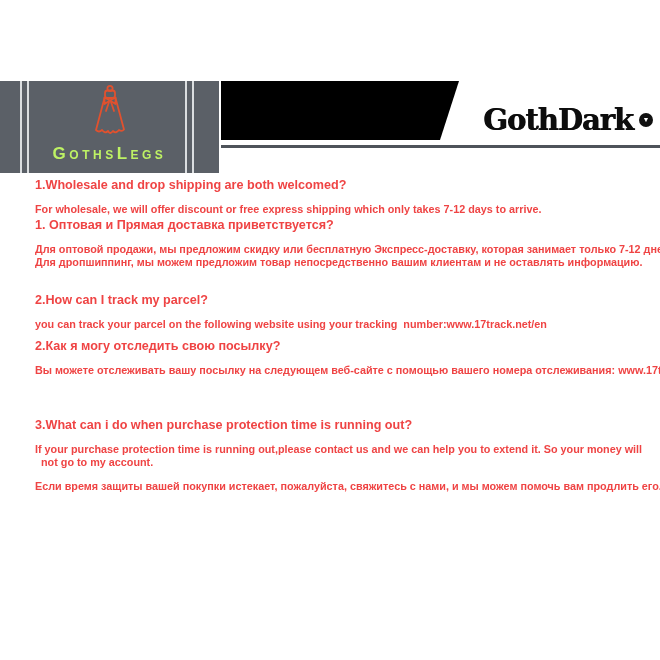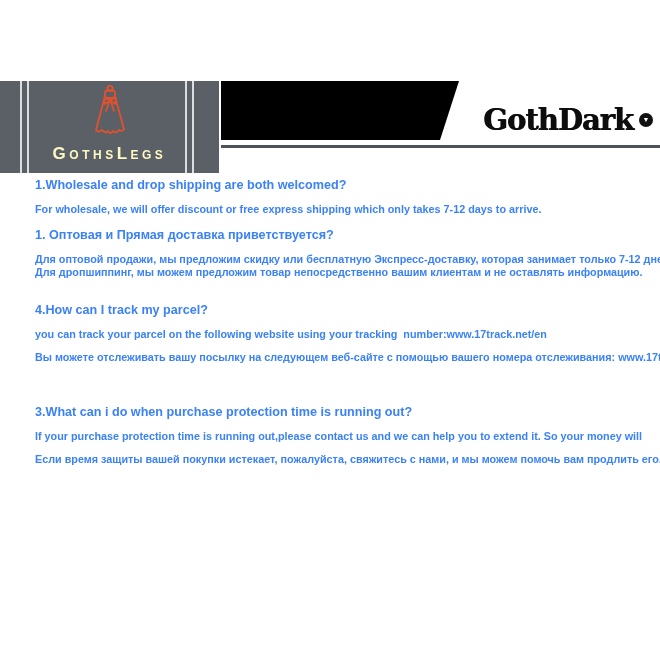--- a/index.html
+++ b/index.html
@@ -22,21 +22,21 @@
   }
   .stripe.left{left:20px;}
   .stripe.right{left:185px;}
   .dress-wrap{
     position:absolute;left:0;right:0;top:3px;height:56px;
     display:flex;justify-content:center;
   }
   .brand-name{
     position:absolute;left:0;right:0;bottom:9px;
     text-align:center;
-    color:#fef9c3;
+    color:#bef264;
     font-variant:small-caps;
     font-weight:600;
     font-size:17px;
     letter-spacing:3.5px;
   }
   .banner{
     position:absolute;left:221px;top:81px;width:238px;height:59px;
     background:#000000;
     clip-path:polygon(0 0,100% 0,calc(100% - 19px) 100%,0 100%);
   }
@@ -59,33 +59,33 @@
   }
   .dot-icon{
     display:inline-block;width:14px;height:14px;border-radius:50%;
     background:#111;color:#fff;
     font-size:7px;line-height:14px;text-align:center;
     flex:0 0 auto;
   }
   
   .content{
     position:absolute;left:35px;top:177px;right:16px;
-    color:#3b82f6;
+    color:#ef4444;
   }
   .q{
     margin:0;
     font-size:12.6px;font-weight:700;line-height:16px;
     white-space:pre;
   }
   .a{margin-top:10px;}
   .a .line{
     font-size:10.8px;font-weight:700;line-height:13.5px;
     white-space:pre;
   }
-  .mt10{margin-top:10px;}
+  .mt10{}
   .mt22{margin-top:22px;}
   .mt7{margin-top:7px;}
   .mt23{margin-top:39px;}
 </style>
 </head>
 <body>
 
 <div class="page">
 
   <div class="brand-box">
@@ -118,30 +118,32 @@
     <h2 class="q">1.Wholesale and drop shipping are both welcomed?</h2>
     <div class="a">
       <div class="line">For wholesale, we will offer discount or free express shipping which only takes 7-12 days to arrive.</div>
     </div>
     <h2 class="q mt10">1. Оптовая и Прямая доставка приветствуется?</h2>
     <div class="a">
       <div class="line">Для оптовой продажи, мы предложим скидку или бесплатную Экспресс-доставку, которая занимает только 7-12 дней,</div>
       <div class="line">Для дропшиппинг, мы можем предложим товар непосредственно вашим клиентам и не оставлять информацию.</div>
     </div>
 
-    <h2 class="q mt22">4.How can I track my parcel?</h2>
+    <h2 class="q mt22">2.How can I track my parcel?</h2>
     <div class="a">
       <div class="line">you can track your parcel on the following website using your tracking  number:www.17track.net/en</div>
     </div>
+    <h2 class="q mt7">2.Как я могу отследить свою посылку?</h2>
     <div class="a">
       <div class="line">Вы можете отслеживать вашу посылку на следующем веб-сайте с помощью вашего номера отслеживания: www.17track.net/en</div>
     </div>
 
     <h2 class="q mt23">3.What can i do when purchase protection time is running out?</h2>
     <div class="a">
       <div class="line">If your purchase protection time is running out,please contact us and we can help you to extend it. So your money will</div>
+      <div class="line">  not go to my account.</div>
     </div>
     <div class="a">
       <div class="line">Если время защиты вашей покупки истекает, пожалуйста, свяжитесь с нами, и мы можем помочь вам продлить его.</div>
     </div>
 
   </div>
 </div>
 
 </body></html>

